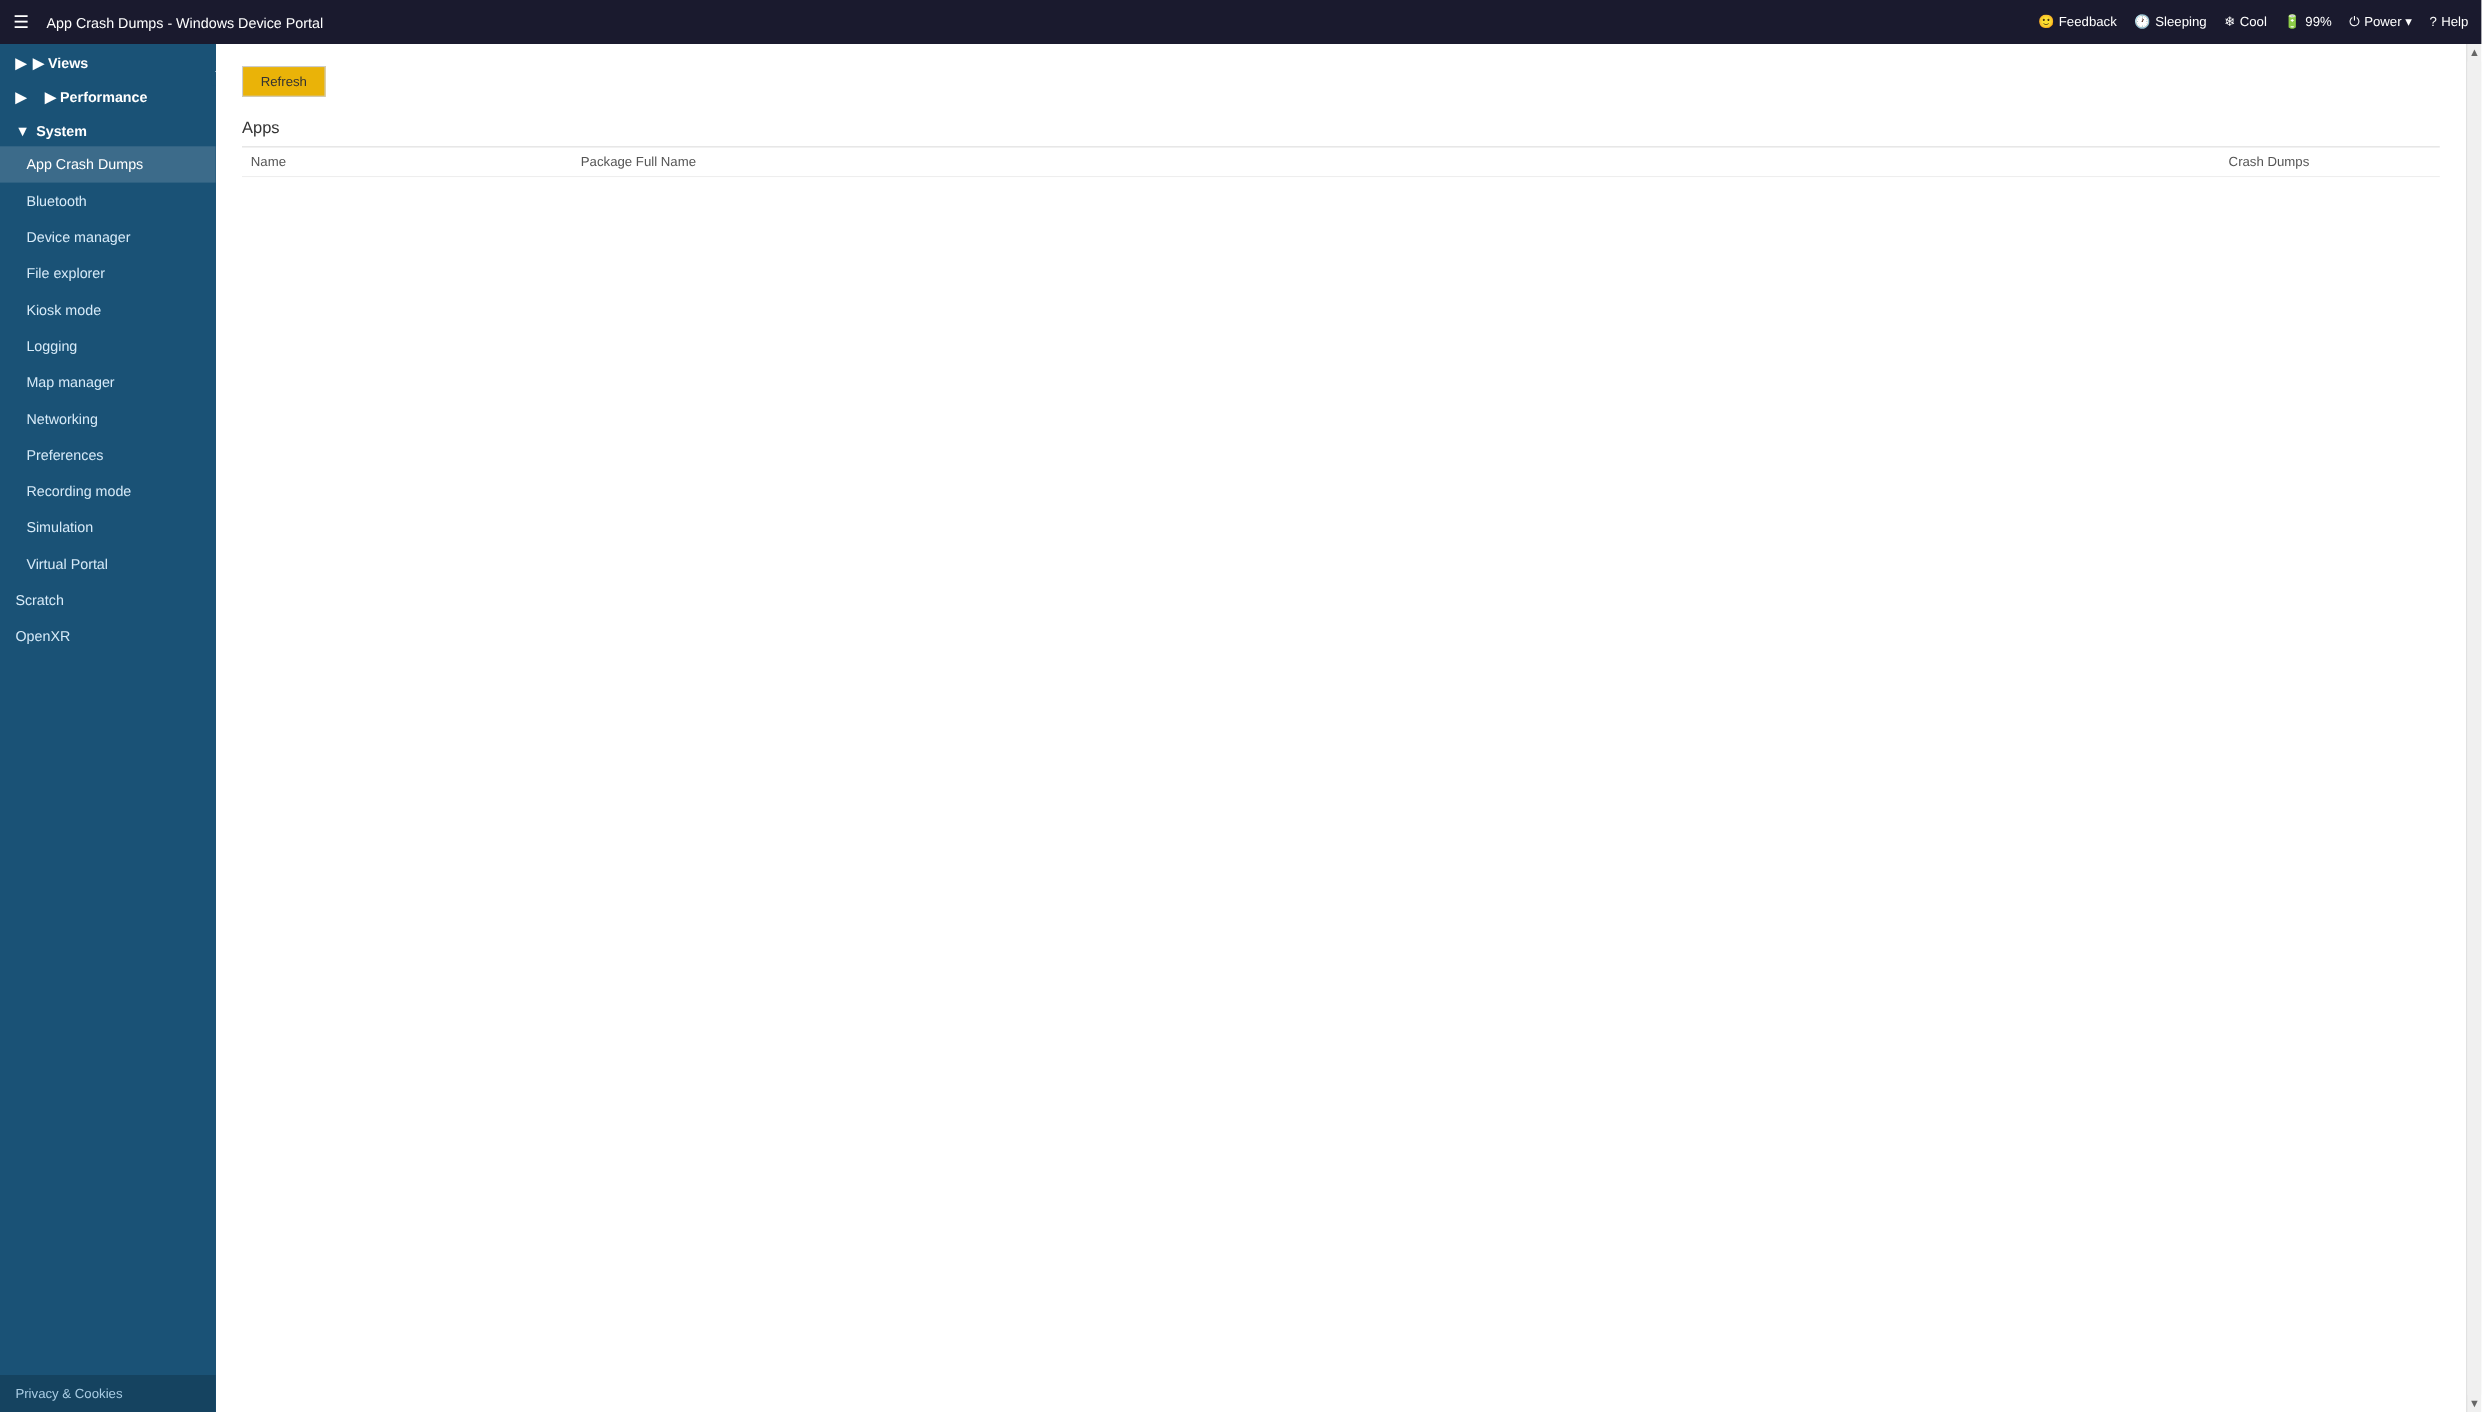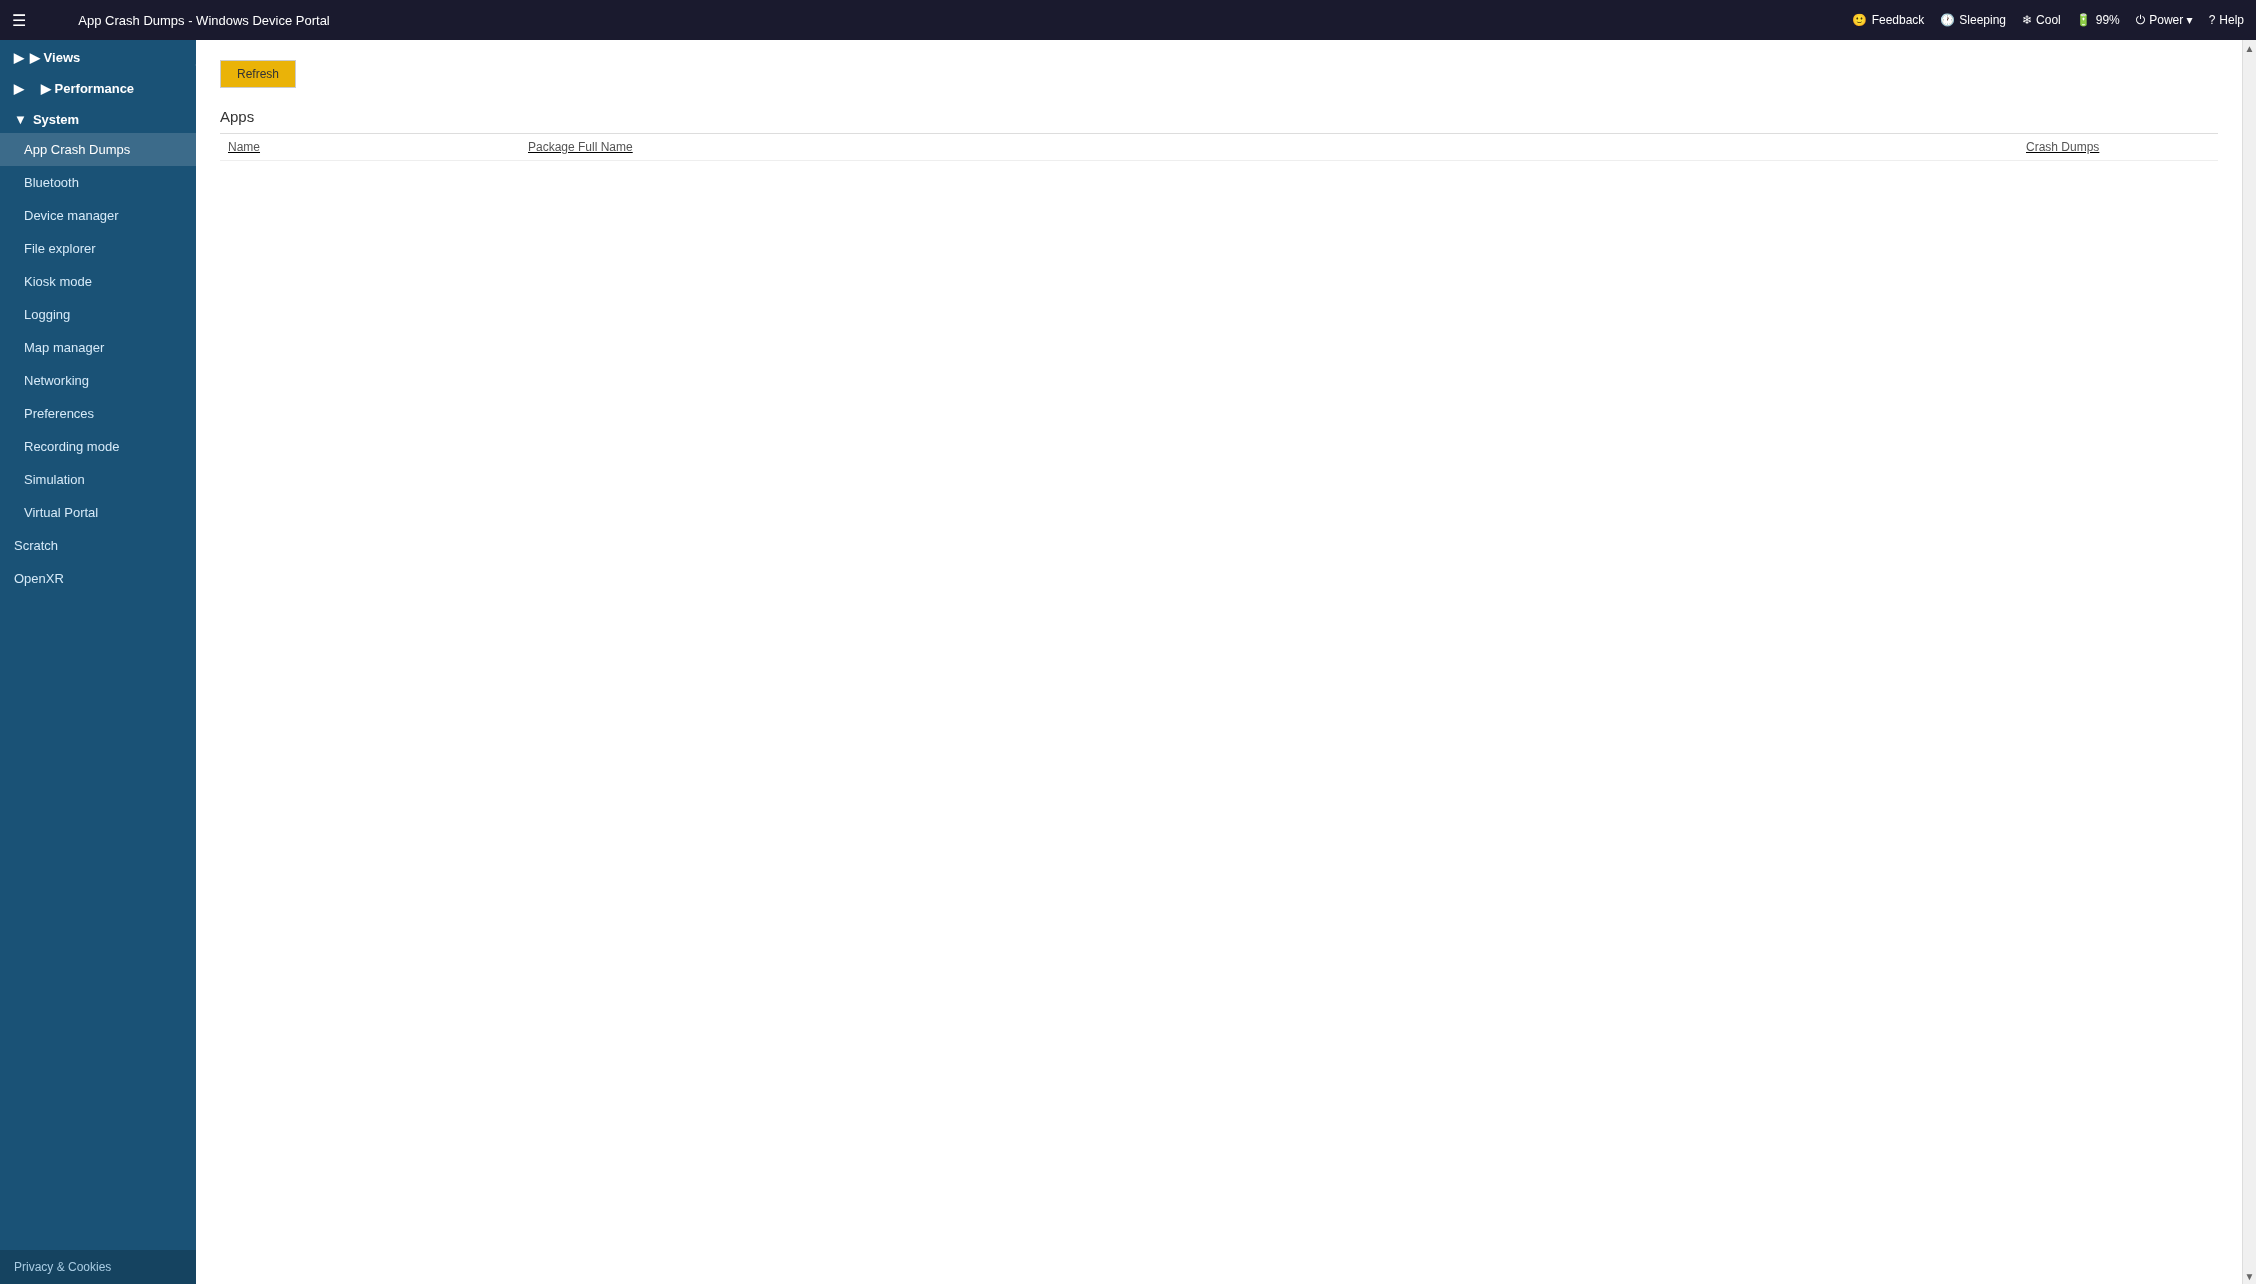--- a/index.html
+++ b/index.html
@@ -17,21 +17,20 @@
       gap: 8px;
     }
     #header .hamburger-icon {
       cursor: pointer;
       font-size: 16px;
       margin-right: 8px;
     }
     #header .title {
       font-size: 13px;
       flex: 1;
-      margin-left: 36px;
     }
     #header .header-actions {
       display: flex;
       align-items: center;
       gap: 16px;
       font-size: 12px;
     }
     #header .header-action-item {
       display: flex;
       align-items: center;
@@ -159,21 +158,20 @@
 
     .table-container {
       width: 100%;
       border-top: 1px solid #ddd;
     }
 
     .table-header {
       display: flex;
       border-bottom: 1px solid #eee;
       padding: 6px 0;
-      text-decoration: underline;
     }
     .col-name { width: 300px; font-size: 12px; color: #555; padding: 0 8px; }
     .col-pkg  { flex: 1; font-size: 12px; color: #555; padding: 0 8px; }
     .col-dumps { width: 200px; font-size: 12px; color: #555; padding: 0 8px; }
 
     
     #right-scrollbar {
       width: 14px;
       background: #f0f0f0;
       border-left: 1px solid #ddd;

